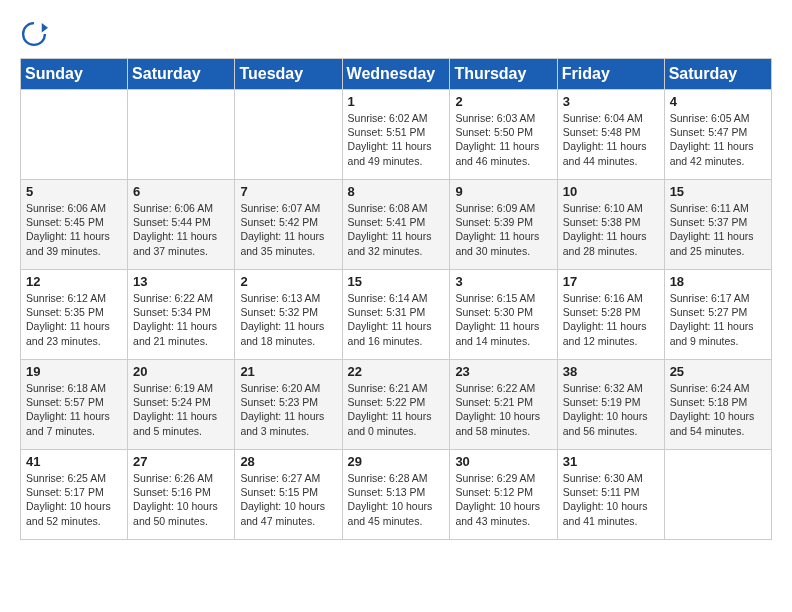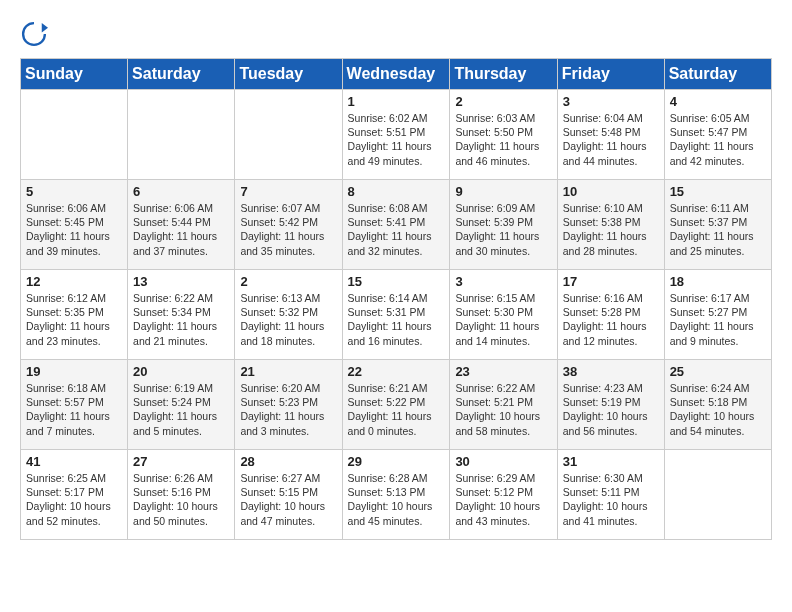--- a/index.html
+++ b/index.html
@@ -265,21 +265,21 @@
 Daylight: 11 hours and 0 minutes.</div>
         </td>
         <td>
           <span class="day-number">23</span>
           <div class="cell-content">Sunrise: 6:22 AM
 Sunset: 5:21 PM
 Daylight: 10 hours and 58 minutes.</div>
         </td>
         <td>
           <span class="day-number">38</span>
-          <div class="cell-content">Sunrise: 4:23 AM
+          <div class="cell-content">Sunrise: 6:32 AM
 Sunset: 5:19 PM
 Daylight: 10 hours and 56 minutes.</div>
         </td>
         <td>
           <span class="day-number">25</span>
           <div class="cell-content">Sunrise: 6:24 AM
 Sunset: 5:18 PM
 Daylight: 10 hours and 54 minutes.</div>
         </td>
       </tr>

